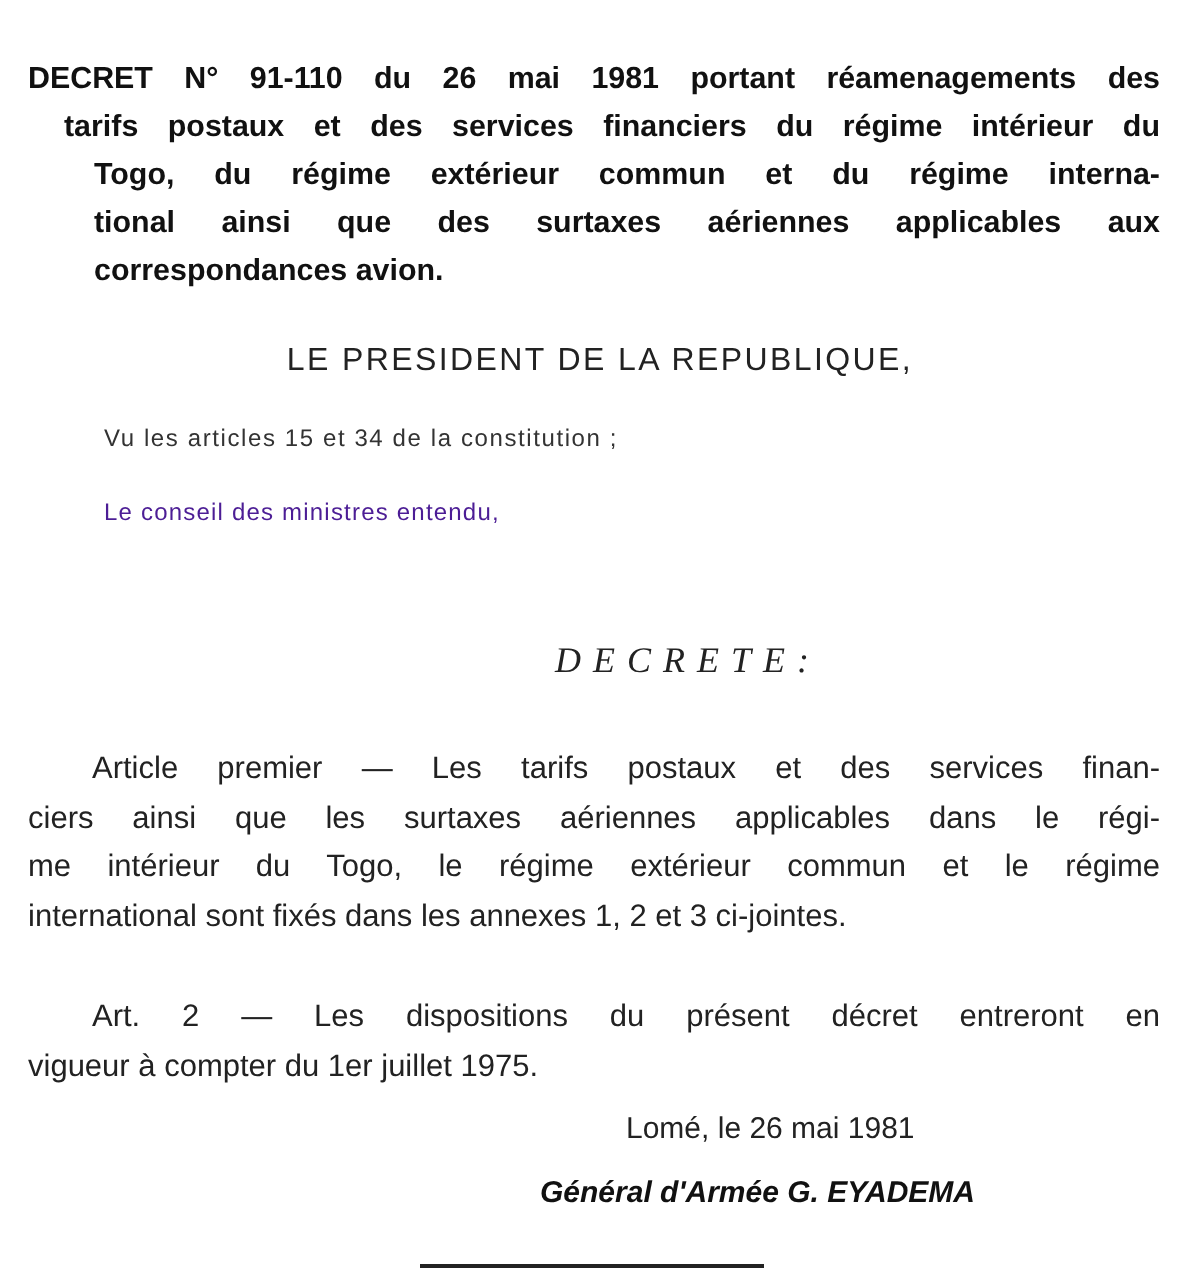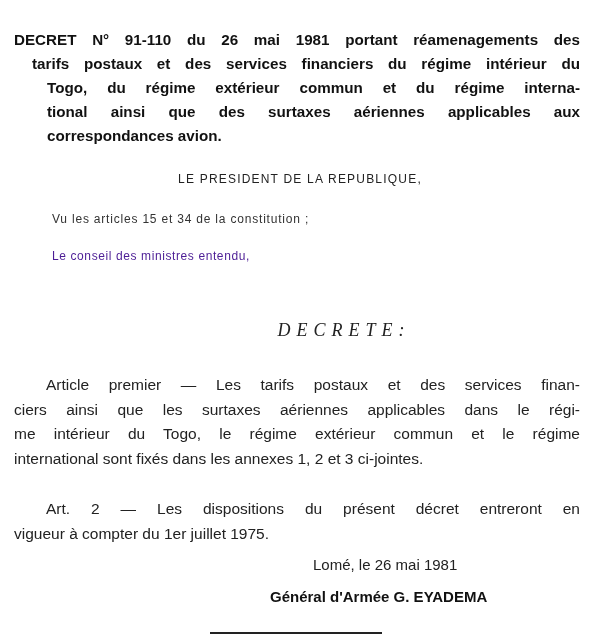--- a/index.html
+++ b/index.html
@@ -11,38 +11,38 @@
     .title {
       position: absolute; left: 14px; top: 28px; width: 566px;
       font-weight: bold; font-size: 15.2px; line-height: 24px; color: #111;
     }
     .title .l1 { display: block; text-align: justify; text-align-last: justify; }
     .title .l2 { display: block; padding-left: 18px; text-align: justify; text-align-last: justify; }
     .title .l3 { display: block; padding-left: 33px; text-align: justify; text-align-last: justify; }
     .title .l4 { display: block; padding-left: 33px; text-align: left; }
     .president {
       position: absolute; left: 0; top: 172px; width: 572px; text-align: center;
-      font-size: 12px; letter-spacing: 1.2px; color: #222; padding-left: 28px; box-sizing: border-box;
+      font-size: 16px; letter-spacing: 1.2px; color: #222; padding-left: 28px; box-sizing: border-box;
     }
     .vu { position: absolute; left: 52px; top: 212px; font-size: 12px; letter-spacing: 0.8px; color: #333; text-align: right; }
     .conseil { position: absolute; left: 52px; top: 249px; font-size: 12px; letter-spacing: 0.6px; color: #4c1d95; }
     .decrete {
       position: absolute; left: 0; top: 320px; width: 600px; text-align: center;
       font-family: "Liberation Serif", serif; font-style: italic; font-size: 18px; letter-spacing: 6px; color: #222; margin-left: 44px;
     }
     .body-text {
       position: absolute; left: 14px; width: 566px; font-size: 15.5px; line-height: 24.5px; color: #222;
     }
     .art1 { top: 373px; }
     .art2 { top: 497px; }
     .body-text .ln { display: block; text-align: justify; text-align-last: justify; }
     .body-text .ln.first { padding-left: 32px; }
     .body-text .ln.last { text-align-last: left; }
     .place-date { position: absolute; left: 313px; top: 556px; font-size: 15px; color: #222; }
-    .signature { position: absolute; left: 270px; top: 588px; font-size: 15px; font-weight: bold; color: #111; }
+    .signature { position: absolute; left: 270px; top: 588px; font-size: 15px; font-weight: bold; color: #111; font-style: italic; }
     .rule { position: absolute; left: 210px; top: 632px; width: 172px; height: 2px; background: #222; }
   </style>
 </head>
 <body>
 
 <div class="page">
 
   <div class="title">
     <span class="l1">DECRET N° 91-110 du 26 mai 1981 portant réamenagements des</span>
     <span class="l2">tarifs postaux et des services financiers du régime intérieur du</span>

